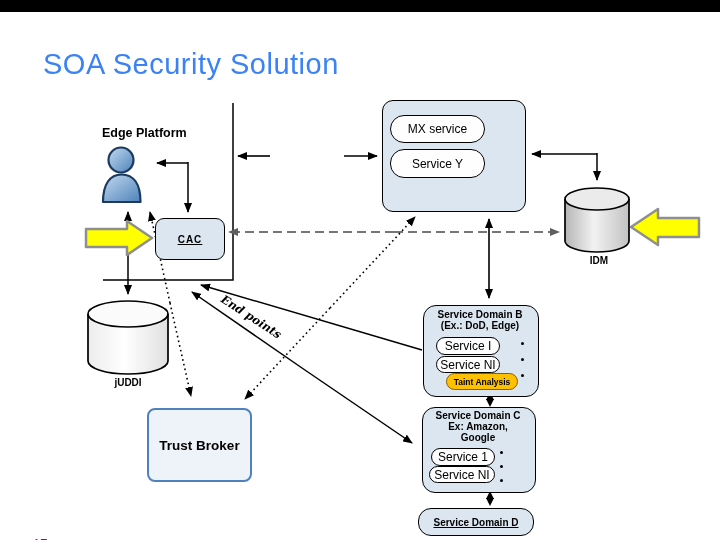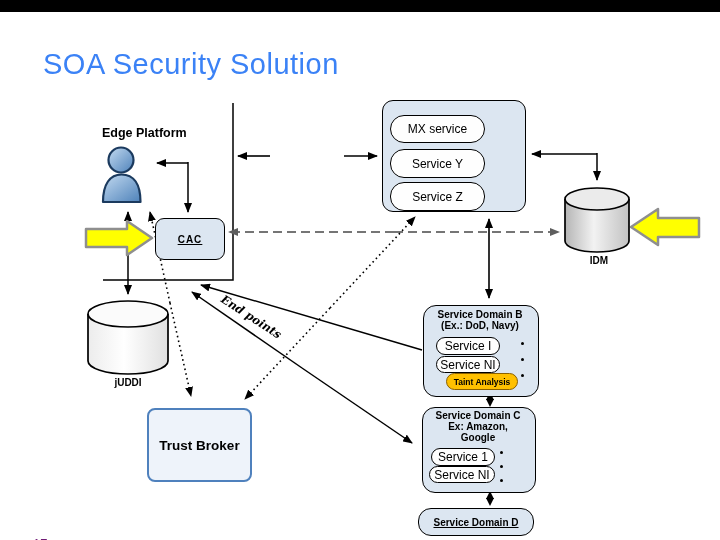--- a/index.html
+++ b/index.html
@@ -154,26 +154,25 @@
   <div class="abs endpoints">End points</div>
 
   <div class="abs cyl-label juddi-label">jUDDI</div>
   <div class="abs cyl-label idm-label">IDM</div>
 
   <div class="abs trust">Trust Broker</div>
 
   <div class="abs domain-box box-a"></div>
   <div class="abs stadium a-s0">MX service</div>
   <div class="abs stadium a-s1">Service Y</div>
-  <div class="abs stadium a-s2">Service Z</div>
 
   <div class="abs domain-box box-b"></div>
   <div class="abs b-title">
     <div class="dtitle">Service Domain B</div>
-    <div class="dtitle">(Ex.: DoD, Navy)</div>
+    <div class="dtitle">(Ex.: DoD, Edge)</div>
   </div>
   <div class="abs stadium b-s0">Service I</div>
   <div class="abs stadium b-s1">Service NI</div>
   <div class="abs taint">Taint Analysis</div>
   <div class="dot" style="left:521px;top:342px;"></div>
   <div class="dot" style="left:521px;top:358px;"></div>
   <div class="dot" style="left:521px;top:374px;"></div>
 
   <div class="abs domain-box box-c"></div>
   <div class="abs c-title">

